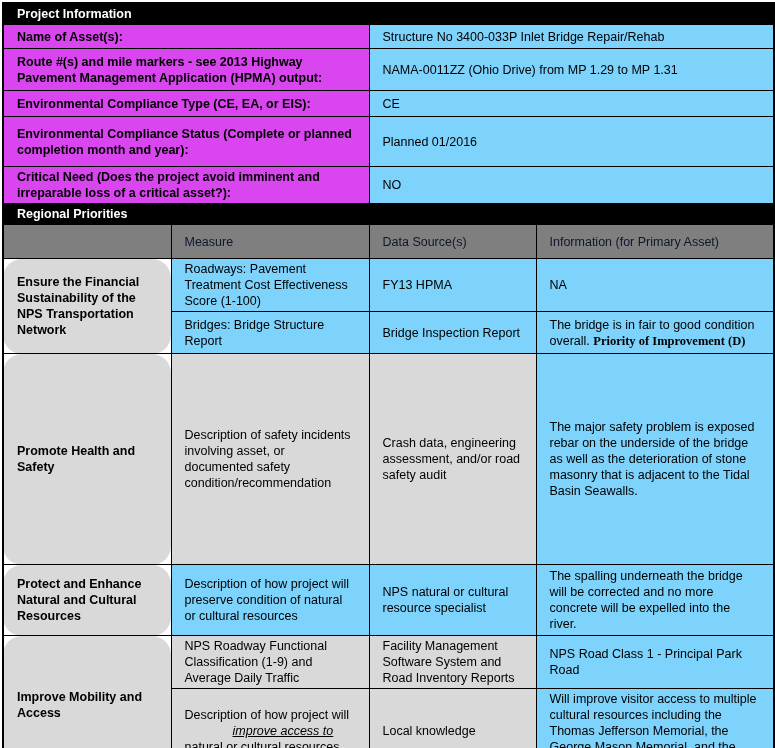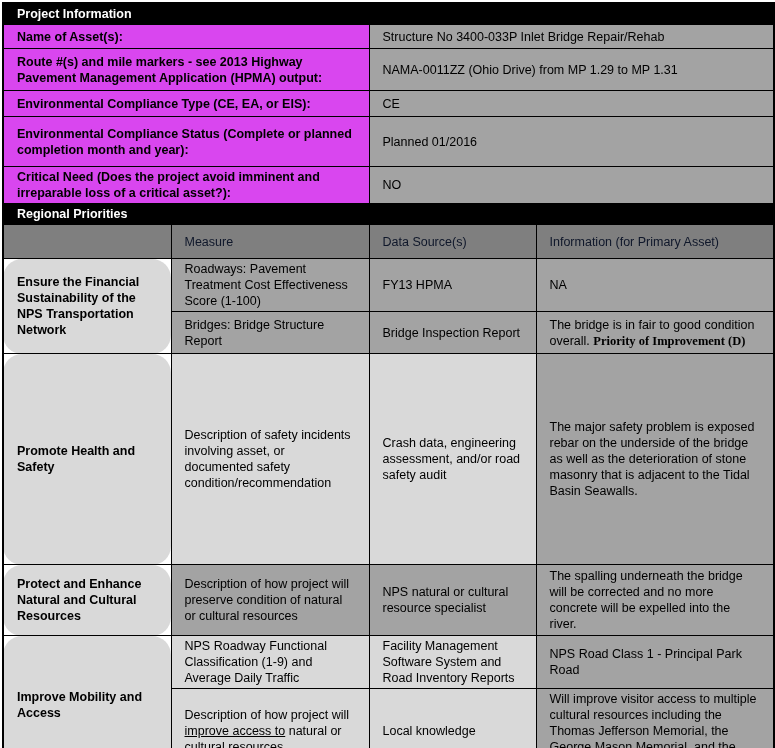--- a/index.html
+++ b/index.html
@@ -31,37 +31,39 @@
     background: #000000;
     color: #ffffff;
     font-weight: bold;
     padding: 1px 4px;
   }
   td.label {
     background: #d946ef;
     font-weight: bold;
   }
   td.value {
-    background: #a3a3a3;
+    background: #7dd3fc;
   }
   td.colhead {
     background: #7F7F7F;
     color: #0f172a;
     font-weight: normal;
   }
   td.priority {
     background: #D9D9D9;
     font-weight: bold;
     border-radius: 19px;
   }
   td.shade {
     background: #D9D9D9;
   }
   span.em-underline {
+    font-style: italic;
     text-decoration: underline;
+    margin-left: 48px;
   }
   span.bold-seg {
     font-weight: bold;
     font-family: Liberation Serif, serif;
   }
 </style>
 </head>
 <body>
 
 <table class="doc">

